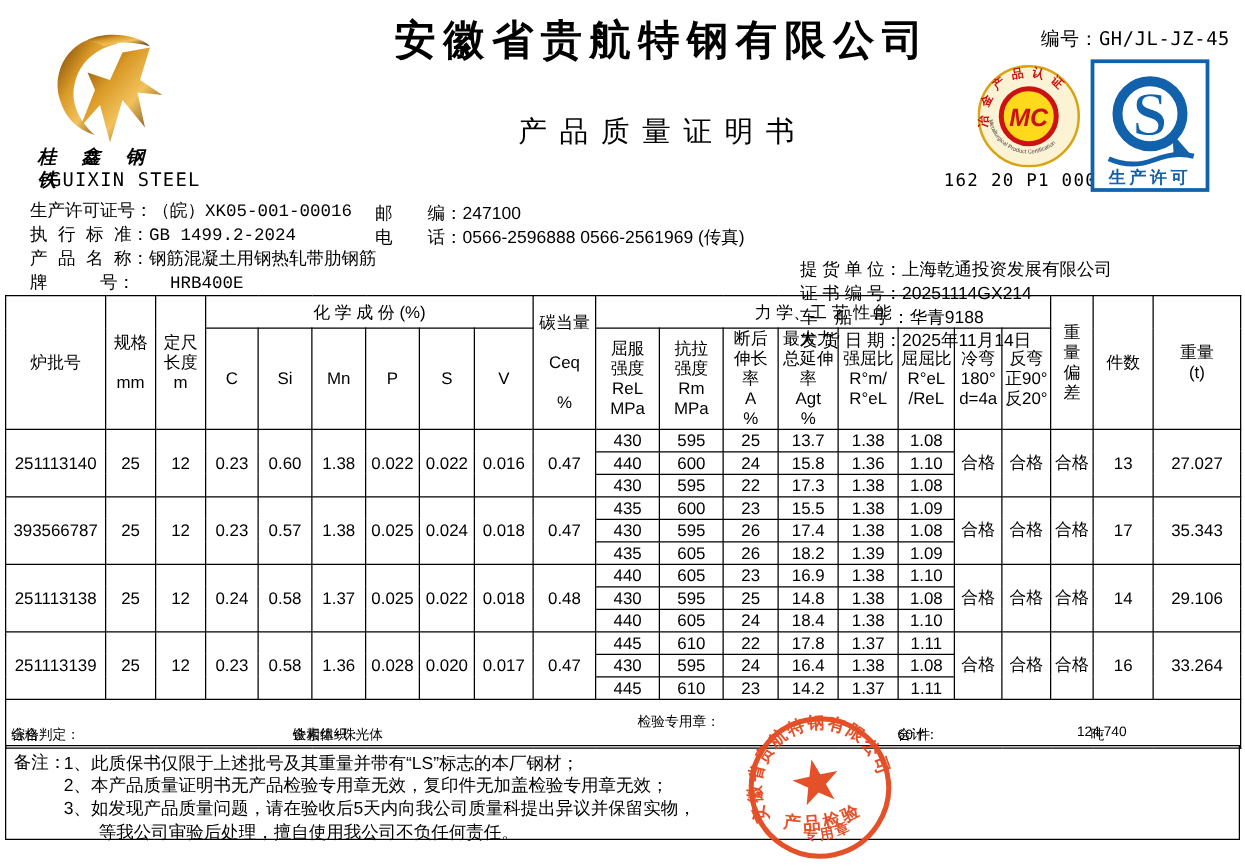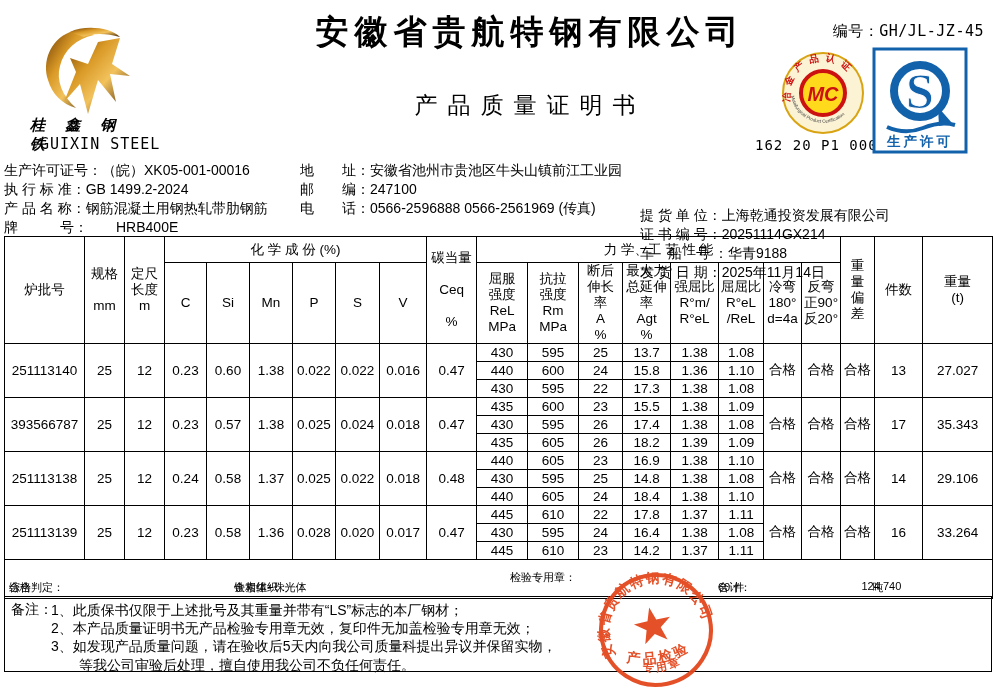--- a/index.html
+++ b/index.html
@@ -17,21 +17,21 @@
   .logo-svg{position:absolute;left:36px;top:24px;width:118px;height:92px;}
   .logo-cn{position:absolute;left:30px;top:116px;width:124px;font-size:15px;font-weight:bold;letter-spacing:8px;font-style:italic;}
   .logo-en{position:absolute;left:40px;top:135px;font-family:"DejaVu Sans Mono",monospace;font-size:15px;letter-spacing:1px;}
 
   .mc-badge{position:absolute;left:782px;top:52px;width:82px;height:82px;}
   .mc-no{position:absolute;left:755px;top:137px;font-family:"DejaVu Sans Mono",monospace;font-size:14px;letter-spacing:1px;}
   .qs-badge{position:absolute;left:872px;top:47px;width:96px;height:107px;}
 
   
   .info-col{position:absolute;top:161px;font-size:14px;line-height:19px;white-space:nowrap;}
-  .info-col1{left:4px;} .info-col2{left:300px;} .info-col3{left:640px;margin-top:45px;}
+  .info-col1{left:24px;font-family:Liberation Mono, monospace;} .info-col2{left:300px;} .info-col3{left:640px;margin-top:45px;}
 
   
   table.cert{position:absolute;left:4px;top:236px;width:988px;border-collapse:collapse;table-layout:fixed;}
   table.cert td{border:1px solid #000;text-align:center;vertical-align:middle;padding:0;font-size:13.5px;}
   table.cert thead td{font-size:13.5px;}
   .pre{white-space:pre-line;line-height:1.18;}
   tr.h1{height:26px;} tr.h2{height:78px;}
   tbody tr.sub{height:18px;}
   tr.summary-row{height:38px;}
   td.summary-cell{border:1px solid #000;}
@@ -98,21 +98,20 @@
     <text x="48" y="99" text-anchor="middle" font-size="13.5" font-weight="bold" fill="#1261ab" letter-spacing="3">生产许可</text>
   </svg>
 
   <div class="info-col info-col1">
     <div><span>生产许可证号：</span><span>（皖）XK05-001-00016</span></div>
     <div><span>执 行 标 准：</span><span>GB 1499.2-2024</span></div>
     <div><span>产 品 名 称：</span><span>钢筋混凝土用钢热轧带肋钢筋</span></div>
     <div><span>牌　　　号：</span><span>　　HRB400E</span></div>
   </div>
   <div class="info-col info-col2">
-    <div><span>地　　址：</span><span>安徽省池州市贵池区牛头山镇前江工业园</span></div>
     <div><span>邮　　编：</span><span>247100</span></div>
     <div><span>电　　话：</span><span>0566-2596888  0566-2561969 (传真)</span></div>
   </div>
   <div class="info-col info-col3">
     <div><span>提 货 单 位：</span><span>上海乾通投资发展有限公司</span></div>
     <div><span>证 书 编 号：</span><span>20251114GX214</span></div>
     <div><span>车　船　号 ：</span><span>华青9188</span></div>
     <div><span>发 货 日 期：</span><span>2025年11月14日</span></div>
   </div>
 

